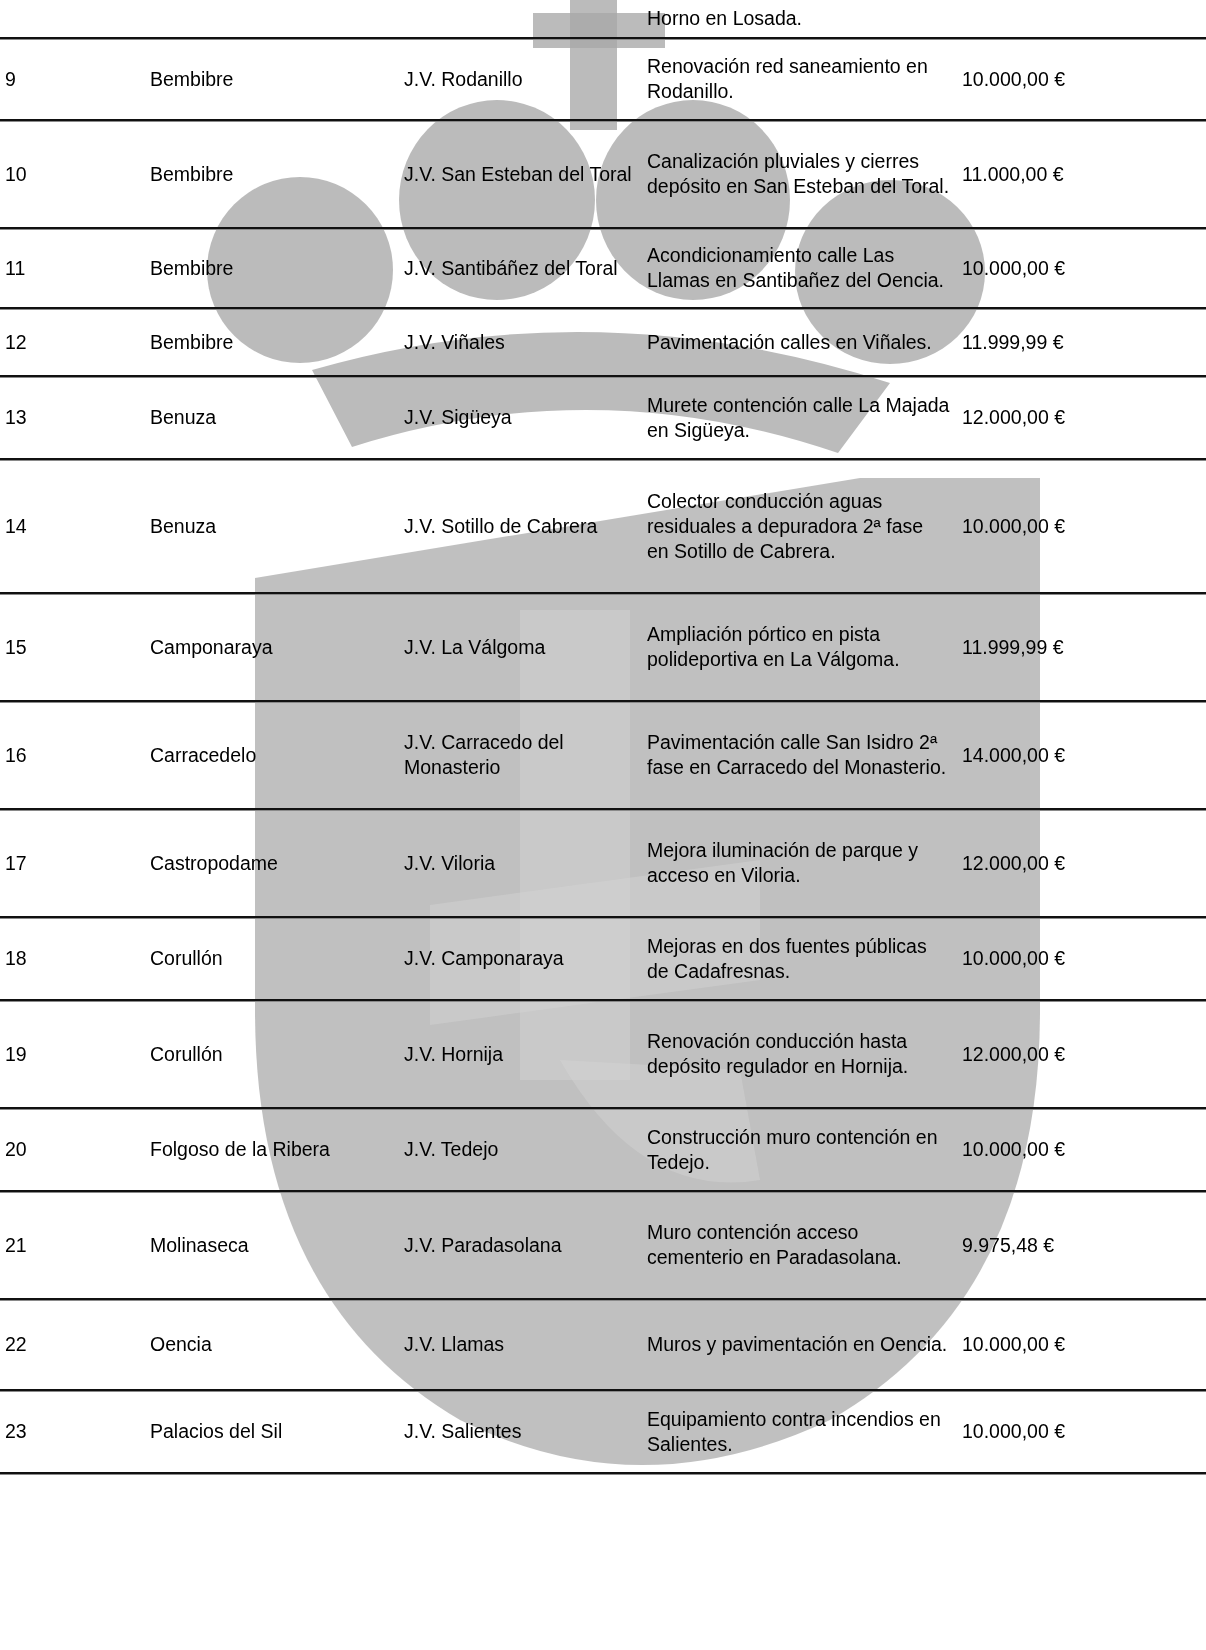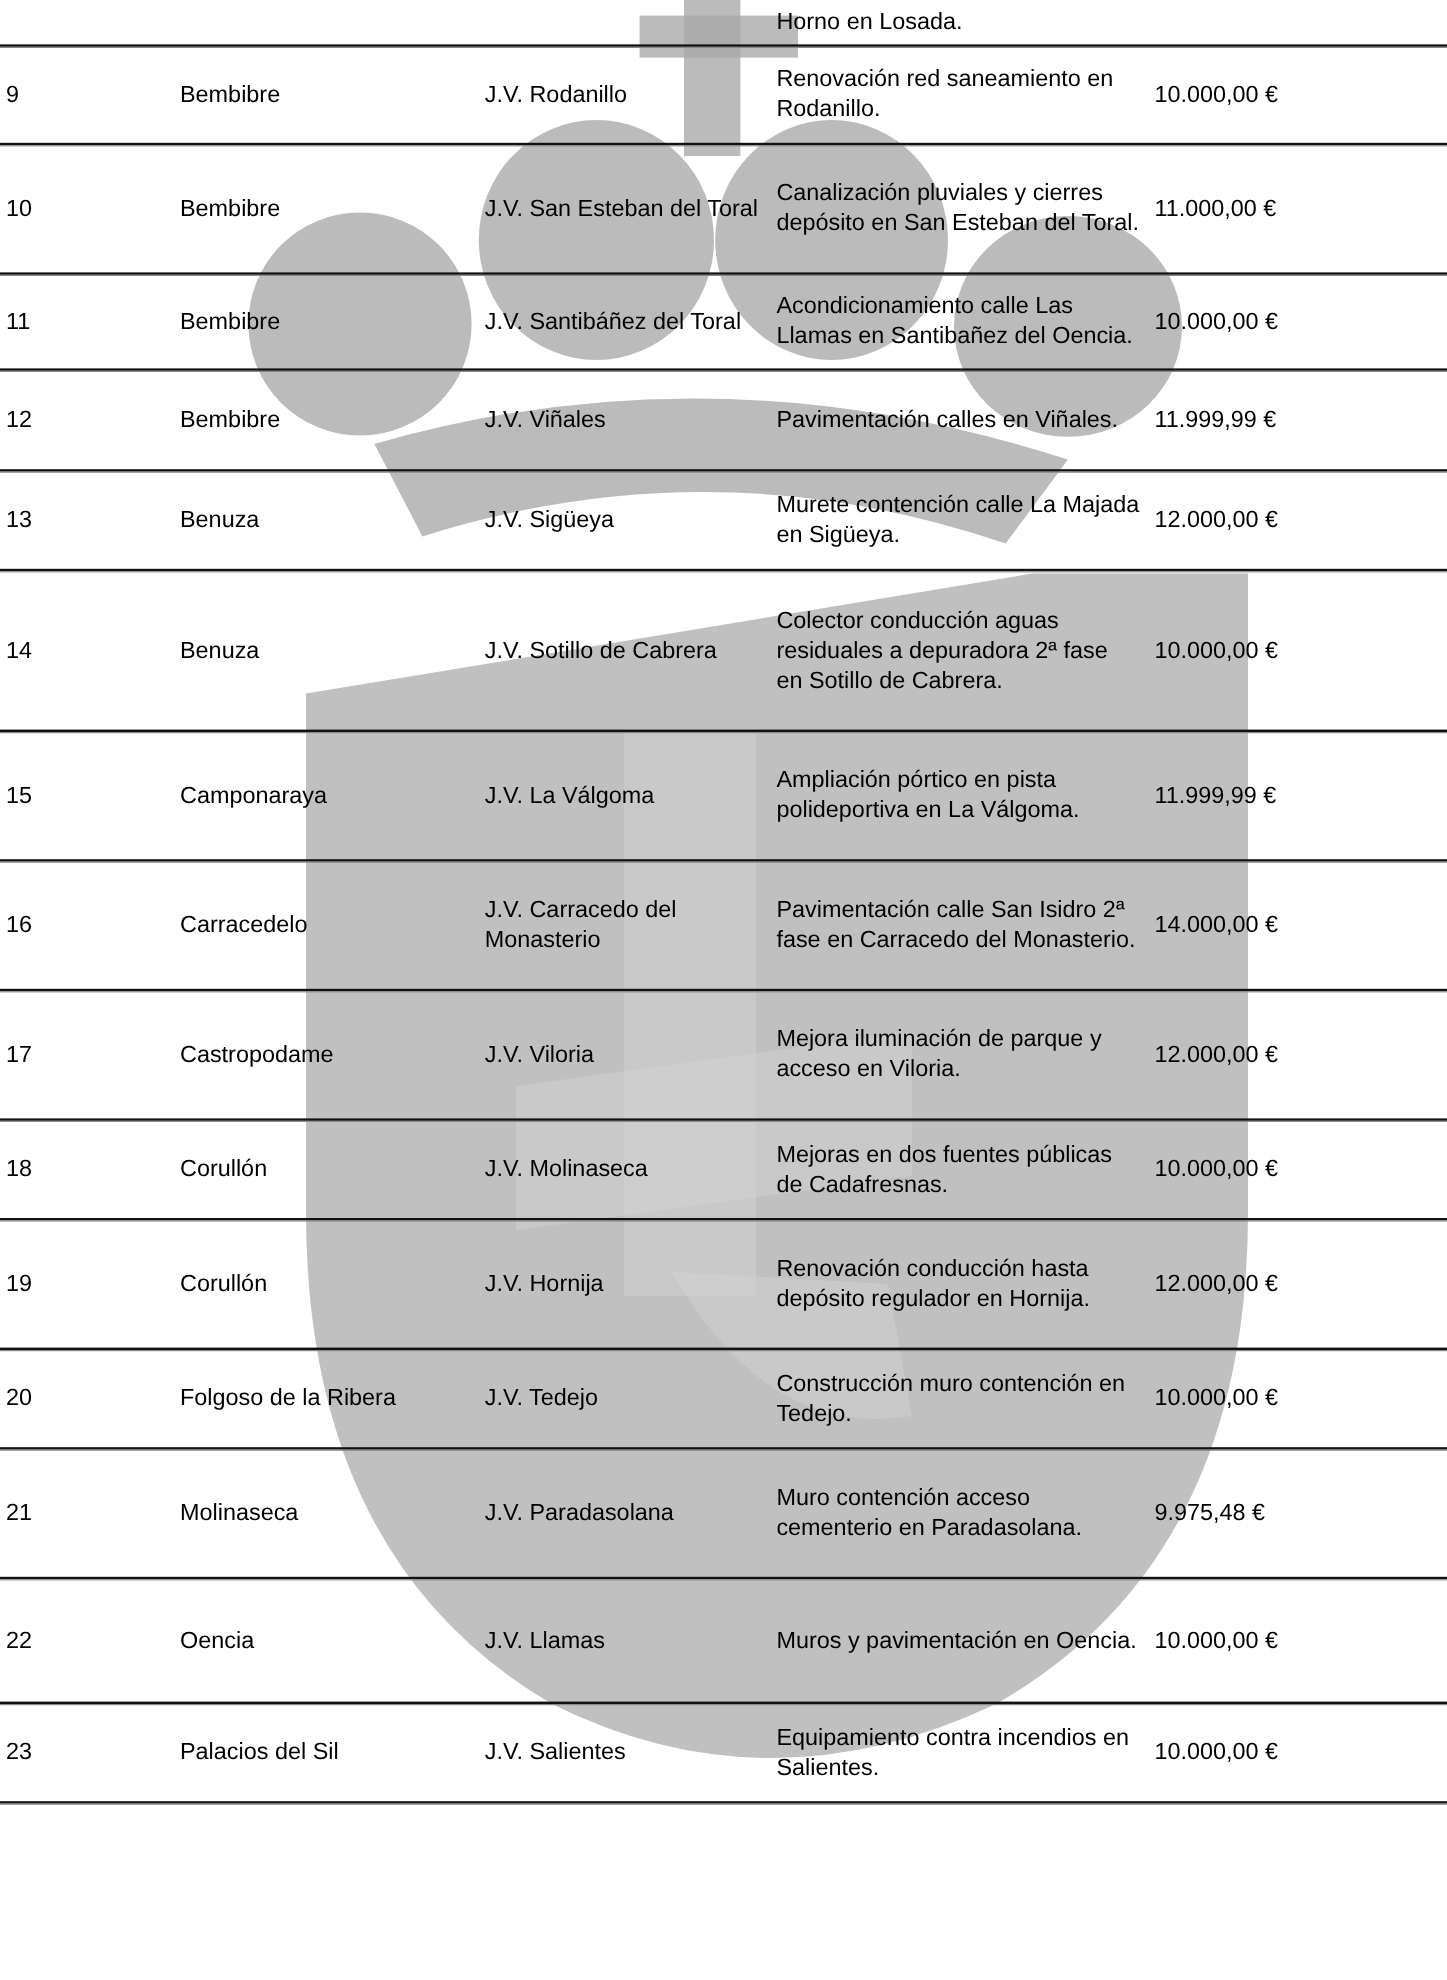--- a/index.html
+++ b/index.html
@@ -174,21 +174,21 @@
       <td class="c-jv">J.V. Santibáñez del Toral</td>
       <td class="c-desc">Acondicionamiento calle Las Llamas en Santibañez del Oencia.</td>
       <td class="c-amount">10.000,00 €</td>
     </tr>
     <tr class="rule-row">
       <td colspan="5">
           <div class="rule"></div>
         </td>
     </tr>
 
-    <tr style="height:80px">
+    <tr style="height:64px">
       <td class="c-num">12</td>
       <td class="c-mun">Bembibre</td>
       <td class="c-jv">J.V. Viñales</td>
       <td class="c-desc">Pavimentación calles en Viñales.</td>
       <td class="c-amount">11.999,99 €</td>
     </tr>
     <tr class="rule-row">
       <td colspan="5">
           <div class="rule"></div>
         </td>
@@ -255,21 +255,21 @@
     </tr>
     <tr class="rule-row">
       <td colspan="5">
           <div class="rule"></div>
         </td>
     </tr>
 
     <tr style="height:79px">
       <td class="c-num">18</td>
       <td class="c-mun">Corullón</td>
-      <td class="c-jv">J.V. Molinaseca</td>
+      <td class="c-jv">J.V. Camponaraya</td>
       <td class="c-desc">Mejoras en dos fuentes públicas de Cadafresnas.</td>
       <td class="c-amount">10.000,00 €</td>
     </tr>
     <tr class="rule-row">
       <td colspan="5">
           <div class="rule"></div>
         </td>
     </tr>
 
     <tr style="height:104px">
@@ -304,21 +304,21 @@
       <td class="c-jv">J.V. Paradasolana</td>
       <td class="c-desc">Muro contención acceso cementerio en Paradasolana.</td>
       <td class="c-amount">9.975,48 €</td>
     </tr>
     <tr class="rule-row">
       <td colspan="5">
           <div class="rule"></div>
         </td>
     </tr>
 
-    <tr style="height:100px">
+    <tr style="height:87px">
       <td class="c-num">22</td>
       <td class="c-mun">Oencia</td>
       <td class="c-jv">J.V. Llamas</td>
       <td class="c-desc">Muros y pavimentación en Oencia.</td>
       <td class="c-amount">10.000,00 €</td>
     </tr>
     <tr class="rule-row">
       <td colspan="5">
           <div class="rule"></div>
         </td>

